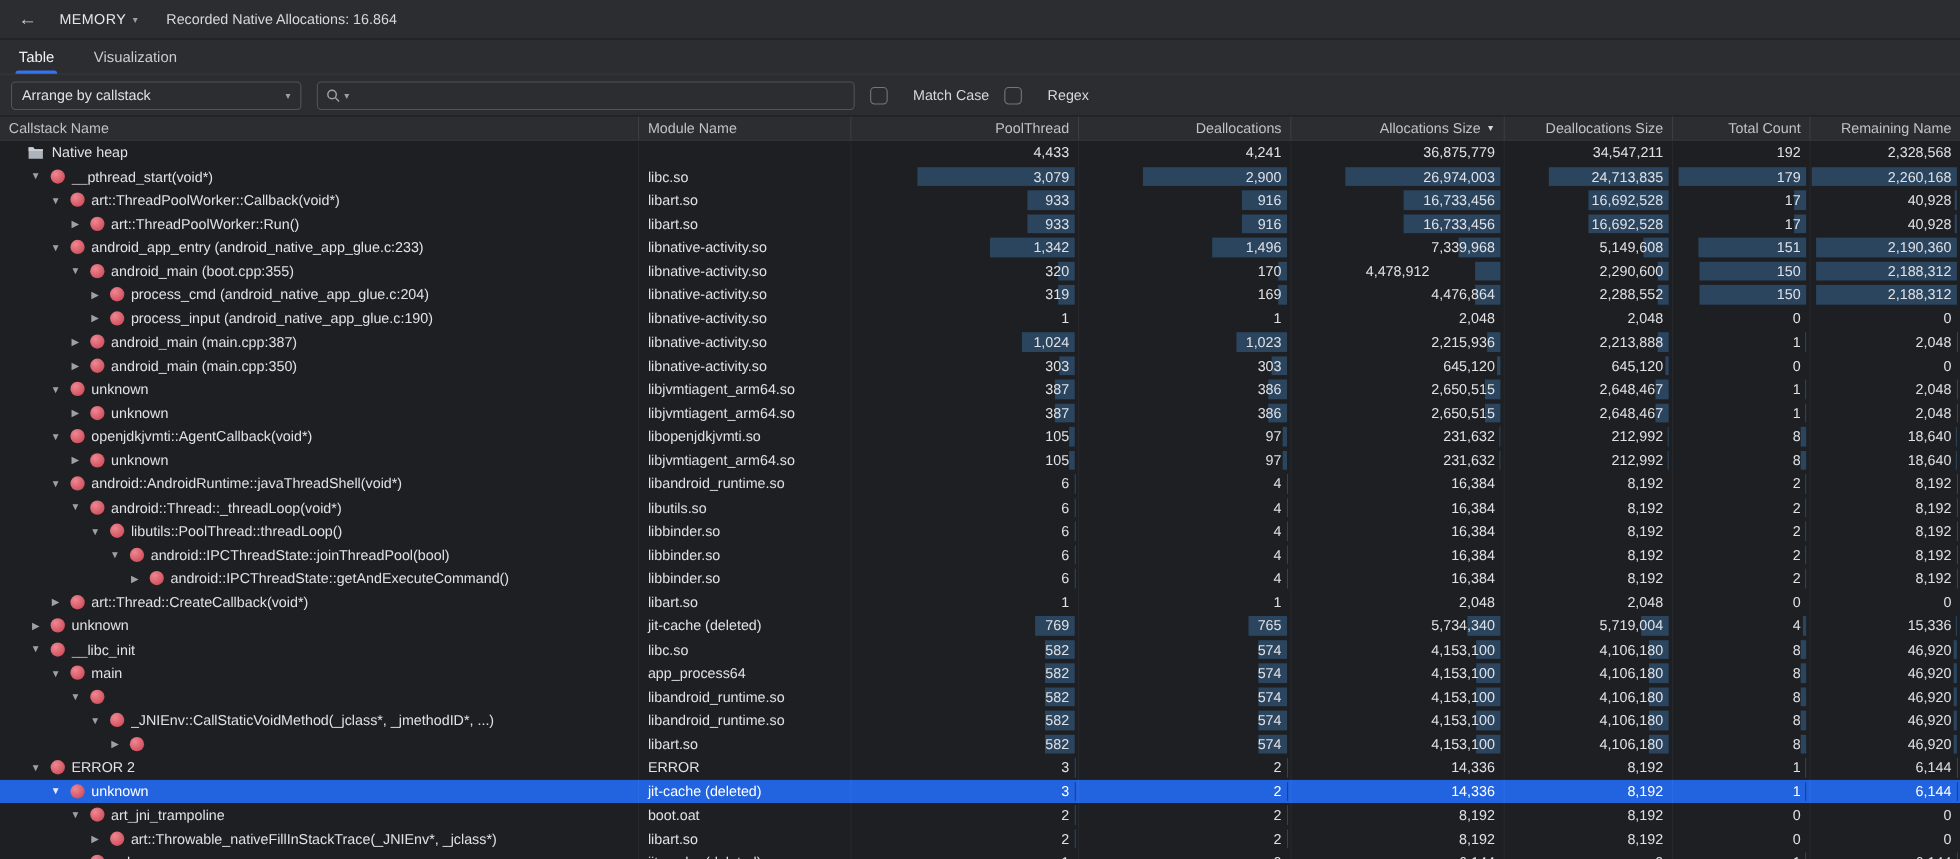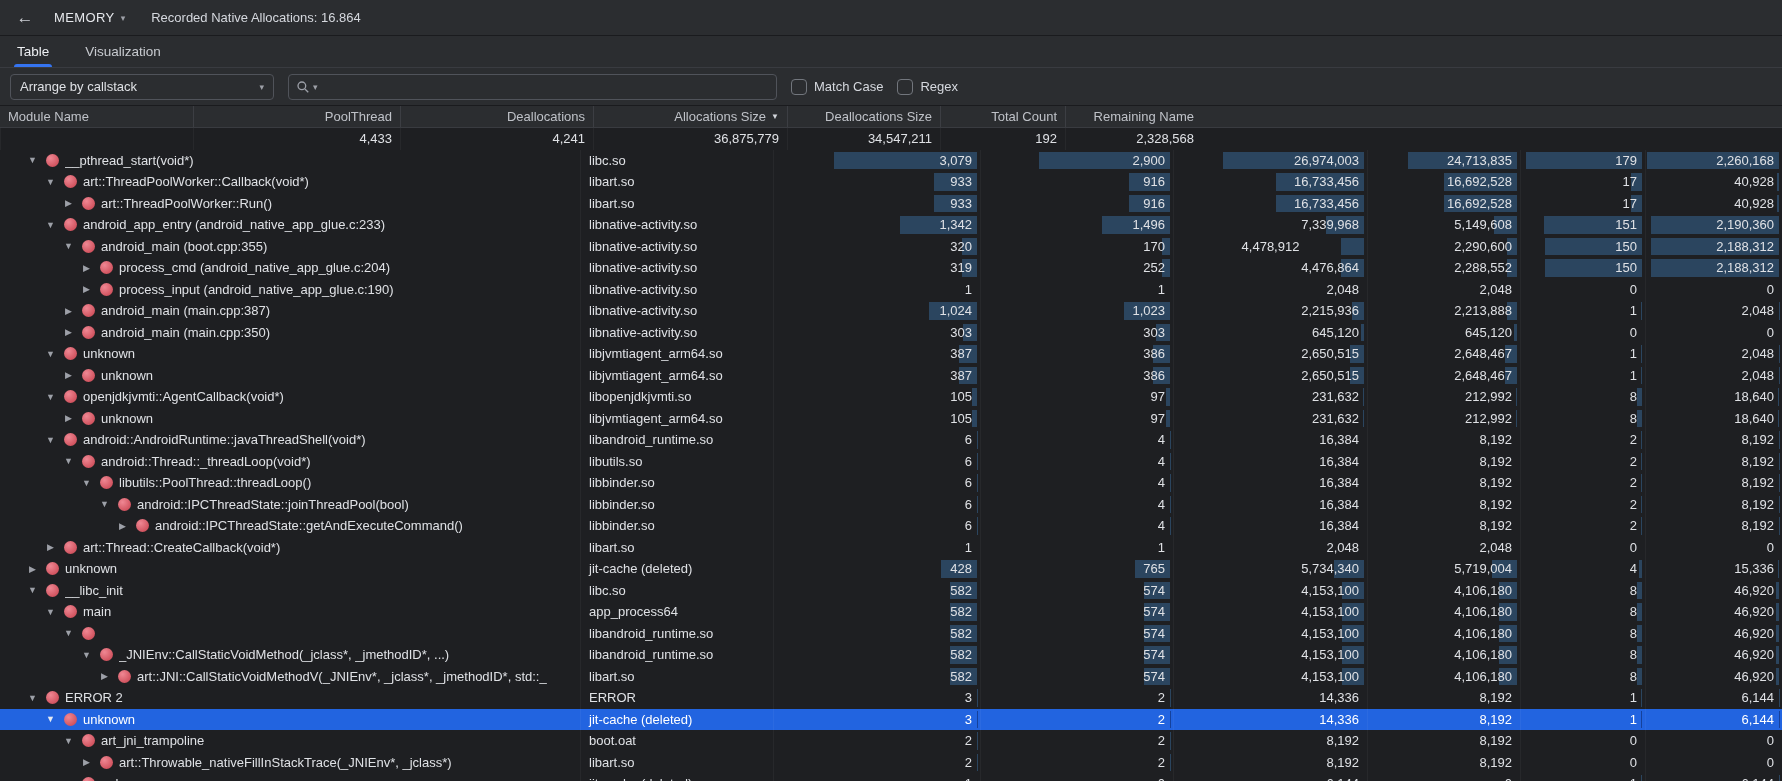--- a/index.html
+++ b/index.html
@@ -47,21 +47,21 @@
     display:flex; align-items:center; justify-content:space-between; padding:0 9px; cursor:pointer;
   }
   .search {
     width:489px; height:26px; background:#2b2d30; border:1px solid #50535a; border-radius:4px;
     display:flex; align-items:center; padding:0 7px; gap:3px;
   }
   .search input {
     flex:1; background:transparent; border:none; outline:none; color:#dfe1e5;
     font:13px "Liberation Sans", sans-serif;
   }
-  .check { display:flex; align-items:center; gap:7px; cursor:pointer; color:#d5d8de; }
+  .check { display:flex; align-items:center; gap:23px; cursor:pointer; color:#d5d8de; }
   .checkbox { width:16px; height:16px; border:1.5px solid #72767d; border-radius:4px; background:transparent; }
 
   
   .thead {
     height:22px; background:#2b2d30; border-bottom:1px solid #393b40;
     display:flex; color:#bfc2c8; font-size:13px;
   }
   .hcell { display:flex; align-items:center; gap:5px; padding:0 8px; overflow:hidden; white-space:nowrap; cursor:pointer; }
   .hcell + .hcell { border-left:1px solid #3c3e43; }
   .hcell.right { justify-content:flex-end; }
@@ -120,20 +120,23 @@
     <span class="checkbox"></span>
     <span>Match Case</span>
   </label>
   <label class="check">
     <span class="checkbox"></span>
     <span>Regex</span>
   </label>
 </div>
 
 <div class="thead" id="thead">
+    <div class="hcell" style="width: 580px;">
+      <span>Callstack Name</span>
+    </div>
     <div class="hcell" style="width: 193px;">
       <span>Module Name</span>
     </div>
     <div class="hcell right" style="width: 207px;">
       <span>PoolThread</span>
     </div>
     <div class="hcell right" style="width: 193px;">
       <span>Deallocations</span>
     </div>
     <div class="hcell right" style="width: 194px;">
@@ -145,20 +148,29 @@
     </div>
     <div class="hcell right" style="width: 125px;">
       <span>Total Count</span>
     </div>
     <div class="hcell right" style="width: 137px;">
       <span>Remaining Name</span>
     </div>
   </div>
 <div class="tbody" id="tbody">
     <div class="row">
+      <div class="cell name-cell" style="width: 580px; padding-left: 25px;">
+        <span class="ficon-wrap">
+          <svg width="15" height="13" viewBox="0 0 16 14">
+            <path d="M1 2h4.4l1.6 2H15v9.3H1z" fill="#aeb4bc"></path>
+            <path d="M1 2h4.4l1.6 2H15v1.6H1z" fill="#c9ced5"></path>
+          </svg>
+        </span>
+        <span class="label">Native heap</span>
+      </div>
       <div class="cell mod-cell" style="width: 193px;"></div>
       <div class="cell num-cell" style="width: 207px;">
         <span class="num">4,433</span>
       </div>
       <div class="cell num-cell" style="width: 193px;">
         <span class="num">4,241</span>
       </div>
       <div class="cell num-cell" style="width: 194px;">
         <span class="num">36,875,779</span>
       </div>
@@ -338,21 +350,21 @@
         <span class="micon"></span>
         <span class="label">process_cmd (android_native_app_glue.c:204)</span>
       </div>
       <div class="cell mod-cell" style="width: 193px;">libnative-activity.so</div>
       <div class="cell num-cell" style="width: 207px;">
         <span class="bar" style="width: 7.2%;"></span>
         <span class="num">319</span>
       </div>
       <div class="cell num-cell" style="width: 193px;">
         <span class="bar" style="width: 3.98%;"></span>
-        <span class="num">252</span>
+        <span class="num">169</span>
       </div>
       <div class="cell num-cell" style="width: 194px;">
         <span class="bar" style="width: 12.14%;"></span>
         <span class="num">4,476,864</span>
       </div>
       <div class="cell num-cell" style="width: 153px;">
         <span class="bar" style="width: 6.62%;"></span>
         <span class="num">2,288,552</span>
       </div>
       <div class="cell num-cell" style="width: 125px;">
@@ -776,21 +788,21 @@
     </div>
     <div class="row">
       <div class="cell name-cell" style="width: 580px; padding-left: 25px;">
         <span class="arrow">▶</span>
         <span class="micon"></span>
         <span class="label">unknown</span>
       </div>
       <div class="cell mod-cell" style="width: 193px;">jit-cache (deleted)</div>
       <div class="cell num-cell" style="width: 207px;">
         <span class="bar" style="width: 17.35%;"></span>
-        <span class="num">428</span>
+        <span class="num">769</span>
       </div>
       <div class="cell num-cell" style="width: 193px;">
         <span class="bar" style="width: 18.04%;"></span>
         <span class="num">765</span>
       </div>
       <div class="cell num-cell" style="width: 194px;">
         <span class="bar" style="width: 15.55%;"></span>
         <span class="num">5,734,340</span>
       </div>
       <div class="cell num-cell" style="width: 153px;">
@@ -930,21 +942,20 @@
       </div>
       <div class="cell num-cell" style="width: 137px;">
         <span class="bar" style="width: 2.01%;"></span>
         <span class="num">46,920</span>
       </div>
     </div>
     <div class="row">
       <div class="cell name-cell" style="width: 580px; padding-left: 97px;">
         <span class="arrow">▶</span>
         <span class="micon"></span>
-        <span class="label">art::JNI::CallStaticVoidMethodV(_JNIEnv*, _jclass*, _jmethodID*, std::_</span>
       </div>
       <div class="cell mod-cell" style="width: 193px;">libart.so</div>
       <div class="cell num-cell" style="width: 207px;">
         <span class="bar" style="width: 13.13%;"></span>
         <span class="num">582</span>
       </div>
       <div class="cell num-cell" style="width: 193px;">
         <span class="bar" style="width: 13.53%;"></span>
         <span class="num">574</span>
       </div>

